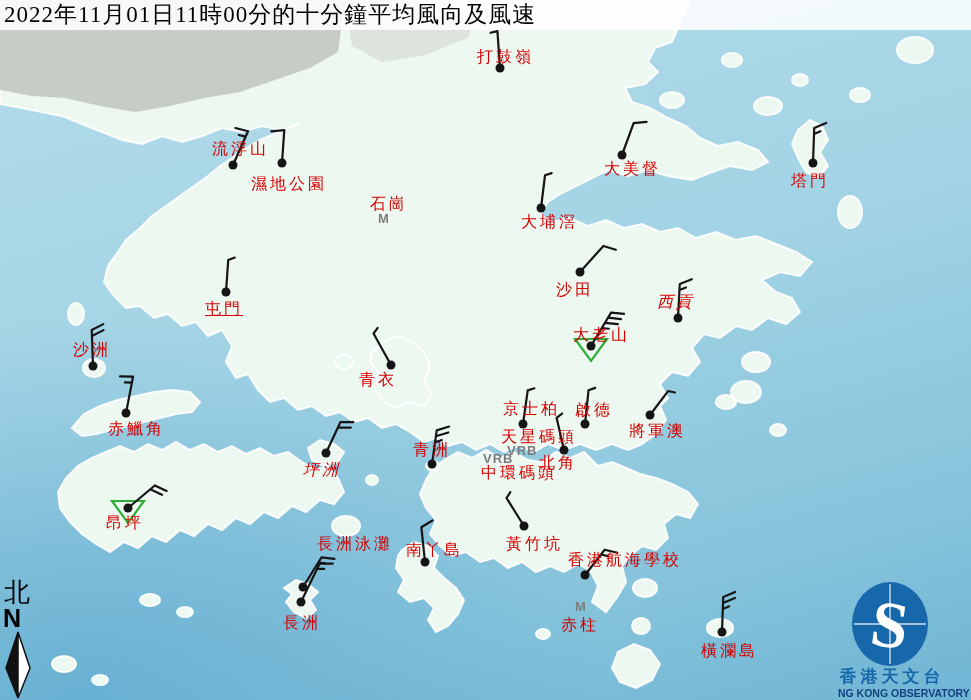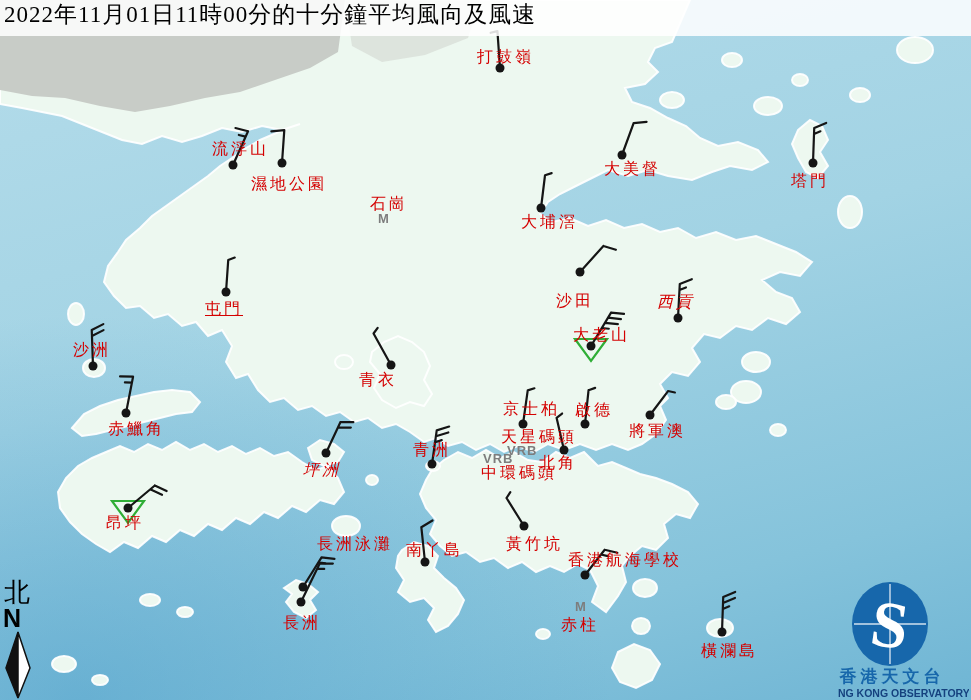--- a/index.html
+++ b/index.html
@@ -6,21 +6,21 @@
   .stage{
     position:relative;width:971px;height:700px;overflow:hidden;
     font-family:"Liberation Serif","DejaVu Serif",serif;
     background:linear-gradient(165deg,#b4dcea 0%,#a2d3e4 45%,#85c3db 80%,#6fb5d4 100%);
   }
   svg.layer{position:absolute;left:0;top:0;}
   .map-layer{z-index:1;}
   .wind-layer{z-index:3;}
   .labels-layer{position:absolute;left:0;top:0;width:971px;height:528px;z-index:4;pointer-events:none;}
   .title-banner{
-    position:absolute;left:0;top:0;width:971px;height:36px;z-index:6;
+    position:absolute;left:0;top:0;width:971px;height:30px;z-index:6;
     background:rgba(255,255,255,0.85);
   }
   .title-banner span{
     display:block;font-size:23px;line-height:29px;color:#000;
     padding-left:4px;letter-spacing:1px;white-space:nowrap;
   }
   .station-label{
     position:absolute;color:#d40000;font-size:16px;letter-spacing:3px;
     white-space:nowrap;line-height:18px;font-weight:500;
   }
@@ -188,21 +188,21 @@
 
   <div class="labels-layer">
       <div class="station-label" style="left: 477px; top: 48px;">打鼓嶺</div>
       <div class="station-label" style="left: 212px; top: 140px;">流浮山</div>
       <div class="station-label" style="left: 251px; top: 175px;">濕地公園</div>
       <div class="station-label" style="left: 370px; top: 195px;">石崗</div>
       <div class="station-note" style="left: 378px; top: 212px;">M</div>
       <div class="station-label" style="left: 604px; top: 160px;">大美督</div>
       <div class="station-label" style="left: 791px; top: 172px;">塔門</div>
       <div class="station-label" style="left: 521px; top: 213px;">大埔滘</div>
-      <div class="station-label" style="left: 556px; top: 292px;">沙田</div>
+      <div class="station-label" style="left: 556px; top: 281px;">沙田</div>
       <div class="station-label" style="left: 657px; top: 293px; font-style: italic;">西貢</div>
       <div class="station-label" style="left: 573px; top: 326px;">大老山</div>
       <div class="station-label" style="left: 205px; top: 300px; text-decoration: underline;">屯門</div>
       <div class="station-label" style="left: 73px; top: 341px;">沙洲</div>
       <div class="station-label" style="left: 108px; top: 420px;">赤鱲角</div>
       <div class="station-label" style="left: 303px; top: 461px; font-style: italic;">坪洲</div>
       <div class="station-label" style="left: 359px; top: 371px;">青衣</div>
       <div class="station-label" style="left: 413px; top: 441px;">青洲</div>
       <div class="station-label" style="left: 503px; top: 400px;">京士柏</div>
       <div class="station-label" style="left: 575px; top: 401px;">啟德</div>

